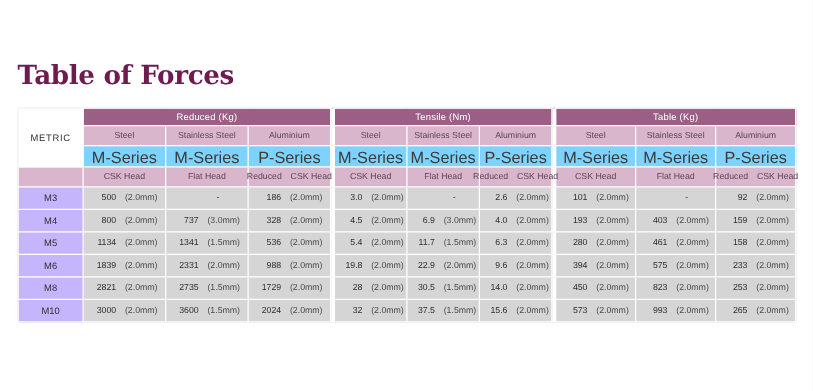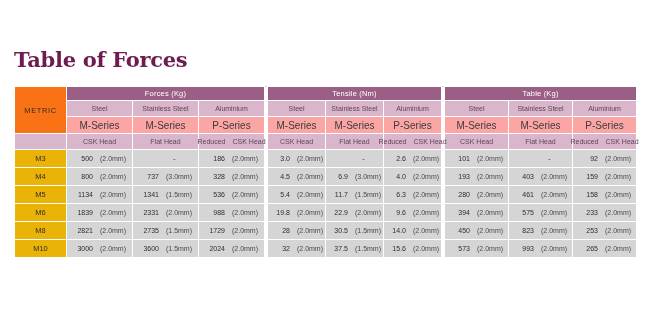--- a/index.html
+++ b/index.html
@@ -66,44 +66,44 @@
   }
   
   .mat {
     background: #d9b6cc;
     color: #5f4456;
     font-size: 7px;
     height: 15px;
   }
   
   .ser {
-    background: #fca5a5;
+    background: #7dd3fc;
     color: #3b3b3b;
-    font-size: 10px;
+    font-size: 13px;
     font-weight: bold;
     height: 16px;
   }
   
   .head {
     background: #d9b6cc;
     color: #5f4456;
     font-size: 7px;
     height: 15px;
   }
   
   .metric-head {
-    background: #f97316;
+    background: #ffffff;
     color: #2e2e2e;
     font-size: 7.5px;
     font-weight: bold;
     letter-spacing: 0.6px;
   }
   
   .size {
-    background: #eab308;
+    background: #c4b5fd;
     color: #2e2e2e;
     font-size: 7.5px;
     font-weight: bold;
     height: 17px;
   }
   
   .val {
     background: #d5d5d5;
     color: #2e2e2e;
     font-size: 7px;
@@ -148,21 +148,21 @@
           <col style="width:58px">
         <col style="width:3px">
         <col style="width:64px">
           <col style="width:64px">
           <col style="width:64px">
       </colgroup>
 
       <tbody>
           <tr>
         <td class="metric-head" rowspan="3">METRIC</td>
-        <td class="grp" colspan="3">Forces (Kg)</td>
+        <td class="grp" colspan="3">Reduced (Kg)</td>
         <td class="grp-sep"></td>
         <td class="grp" colspan="3">Tensile (Nm)</td>
         <td class="grp-sep"></td>
         <td class="grp" colspan="3">Table (Kg)</td>
       </tr>
 
       <tr>
         <td class="mat">Steel</td>
         <td class="mat">Stainless Steel</td>
         <td class="mat">Aluminium</td>

